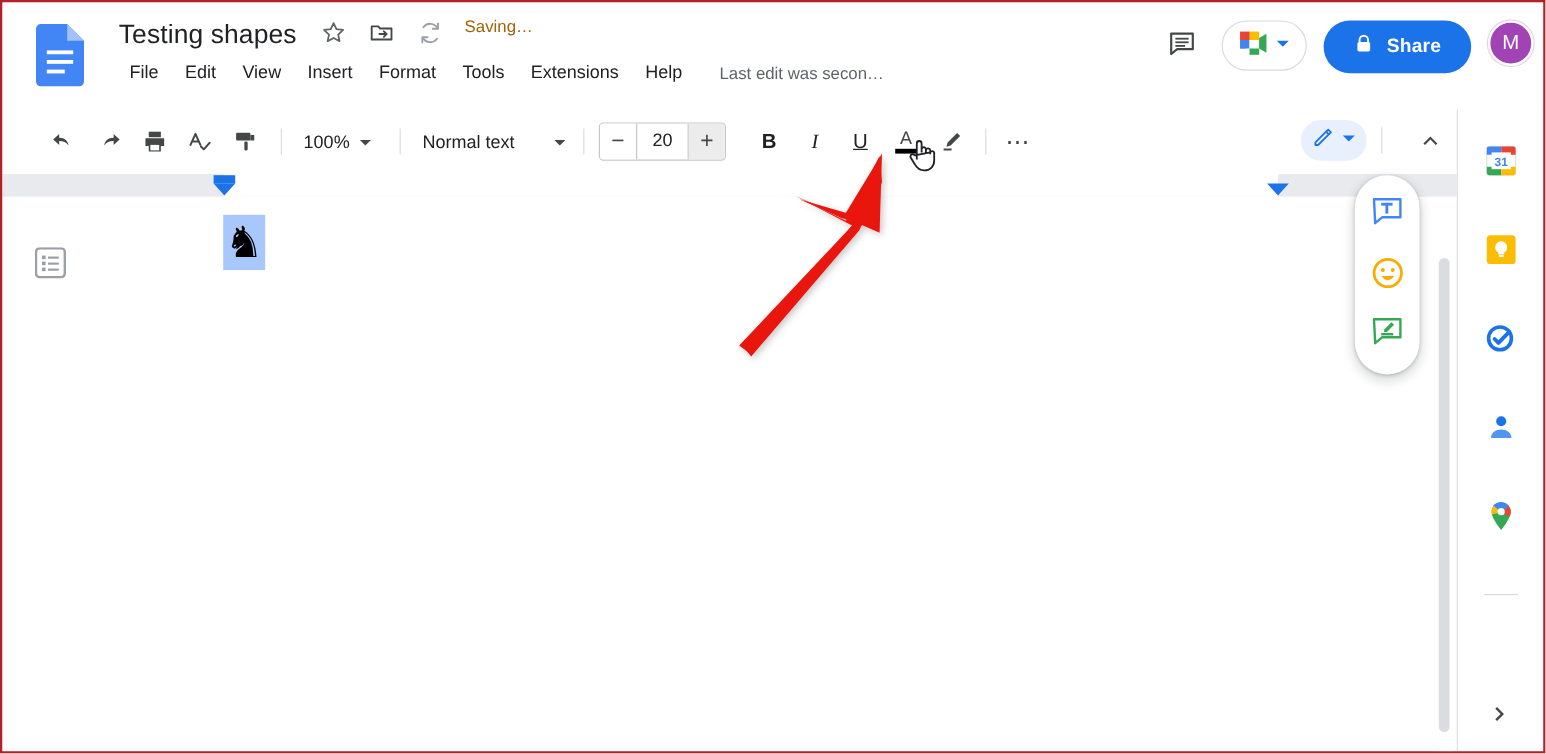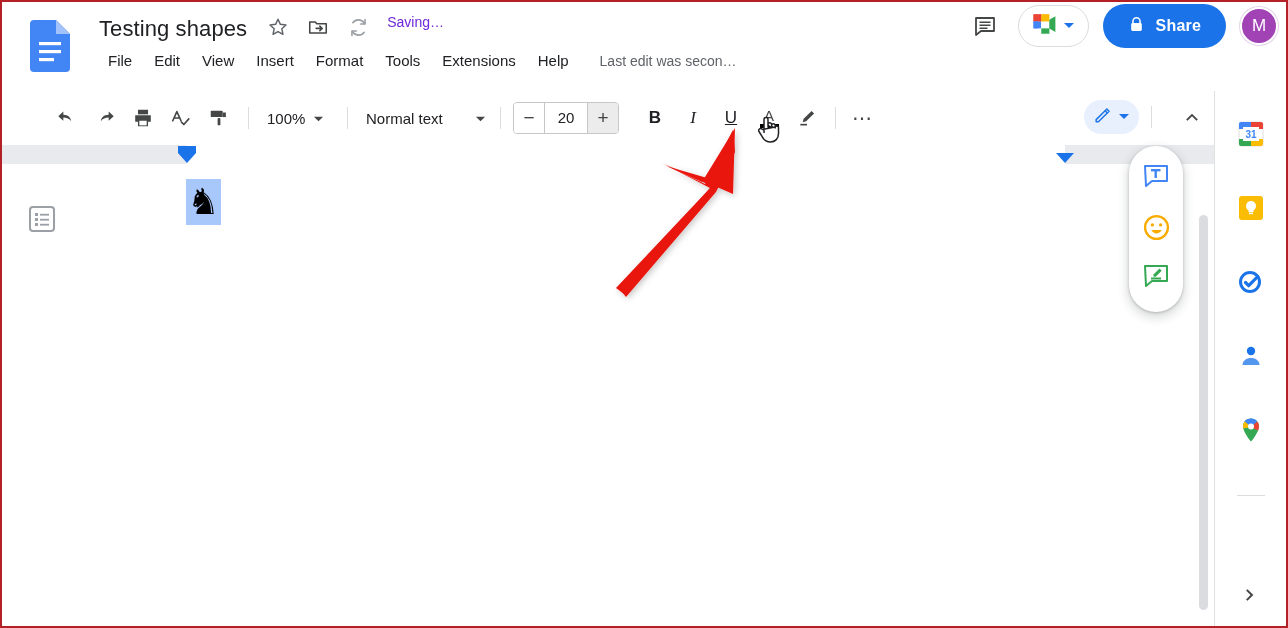--- a/index.html
+++ b/index.html
@@ -36,42 +36,42 @@
     font-size: 22px; color: #202124;
     letter-spacing: .1px; white-space: nowrap;
     padding: 2px 4px; border-radius: 3px;
   }
   .title-icon {
     width: 26px; height: 26px;
     display: flex; align-items: center; justify-content: center;
     color: #5f6368;
   }
   .saving-text {
-    font-size: 14px; color: #6d28d9; white-space: nowrap;
+    font-size: 14px; color: #a16207; white-space: nowrap;
     margin-left: 2px;
   }
   .menu-row {
     position: absolute; left: 95px; top: 47px;
     display: flex; align-items: center; gap: 0px;
   }
   .menu-item {
     font-size: 15px; color: #202124;
     padding: 3px 11px; border-radius: 4px;
     white-space: nowrap; cursor: pointer;
   }
   .last-edit {
     font-size: 14px; color: #5f6368;
     margin-left: 20px;
     white-space: nowrap; max-width: 190px; overflow: hidden;
     cursor: pointer;
   }
 
   .header-right {
-    position: absolute; right: 8px; top: 2px;
-    display: flex; align-items: center; gap: 14px;
+    position: absolute; right: 8px; top: 15px;
+    display: flex; align-items: flex-start; gap: 14px;
   }
   .hdr-icon-btn {
     width: 38px; height: 38px; border-radius: 50%;
     display: flex; align-items: center; justify-content: center;
     cursor: pointer; color: #444746;
   }
   .meet-pill {
     display: flex; align-items: center; gap: 5px;
     height: 42px; padding: 0 13px 0 11px;
     border: 1px solid #dadce0; border-radius: 21px;
@@ -93,21 +93,21 @@
     font-size: 17px; cursor: pointer;
     border: 2px solid #fff; box-shadow: 0 0 0 1px #e6d3ea;
   }
 
   
   .toolbar {
     position: absolute; left: 0; top: 89px;
     width: 1212px; height: 54px;
     background: #ffffff;
     display: flex; align-items: center;
-    padding-left: 48px;
+    padding-left: 34px;
   }
   .tb-btn {
     width: 34px; height: 34px; margin-right: 4px;
     display: flex; align-items: center; justify-content: center;
     border-radius: 4px; cursor: pointer; color: #444746;
   }
   .tb-sep {
     width: 1px; height: 22px; background: #dadce0;
     margin: 0 8px;
   }

